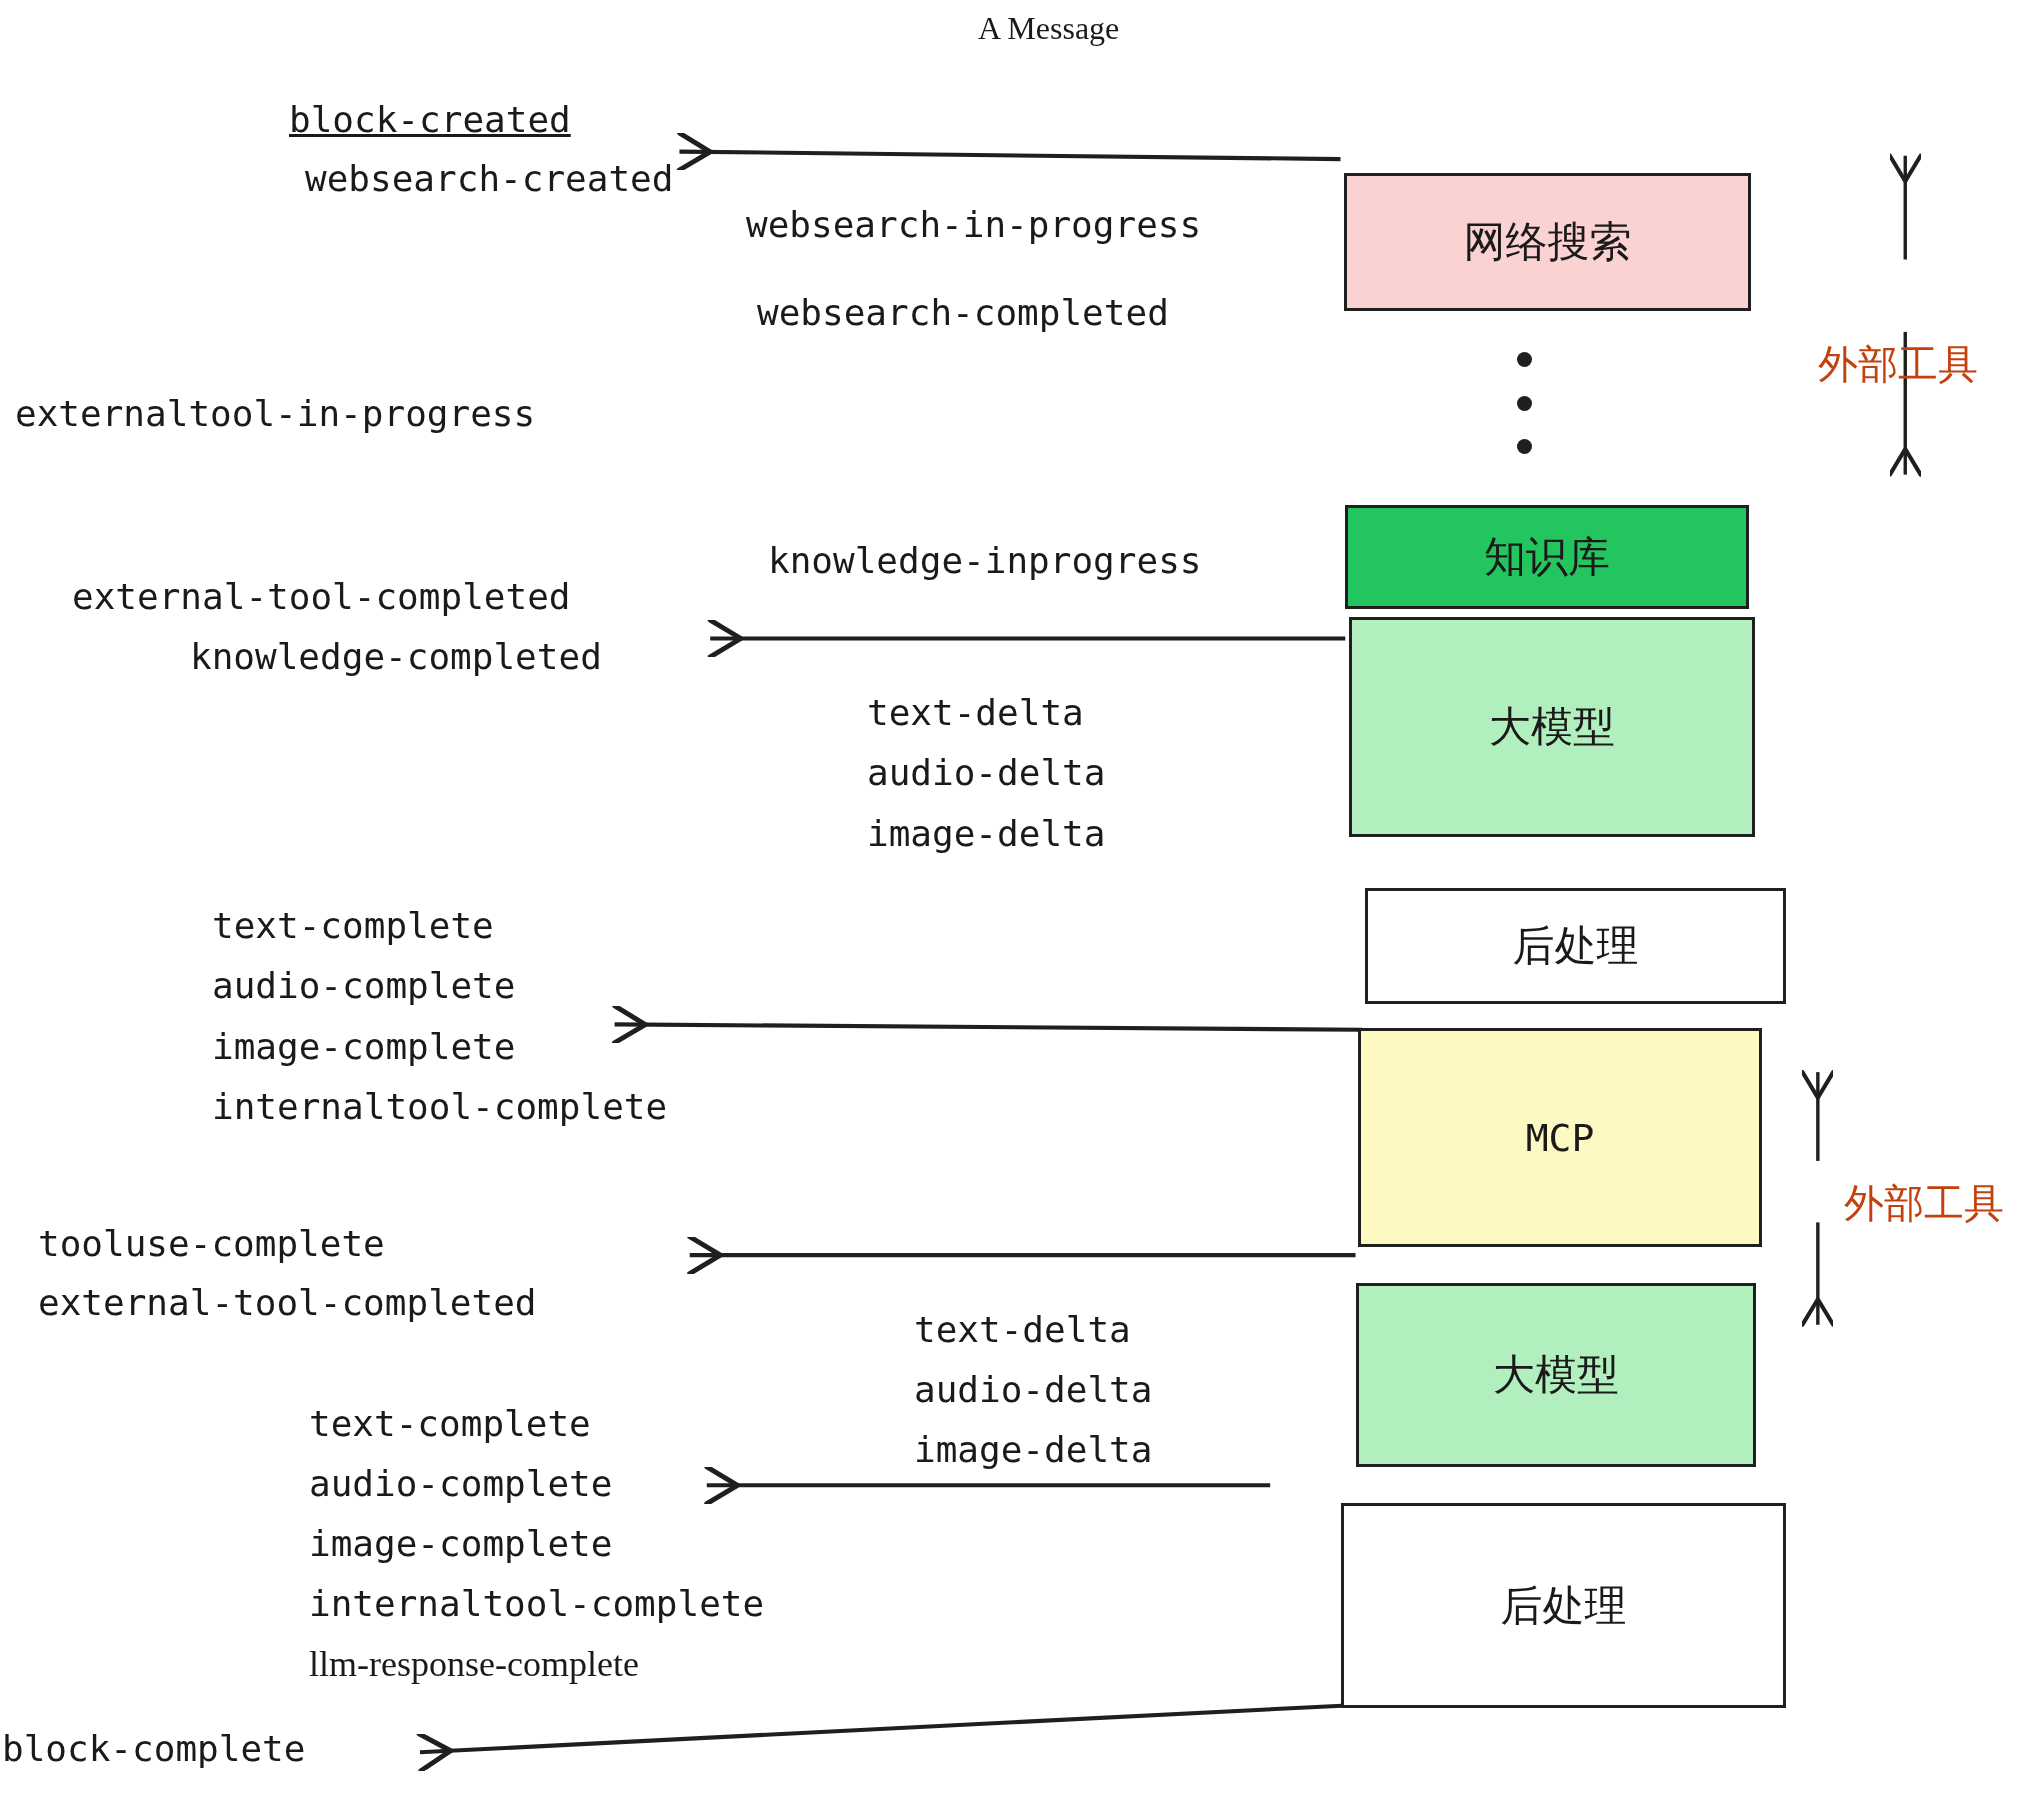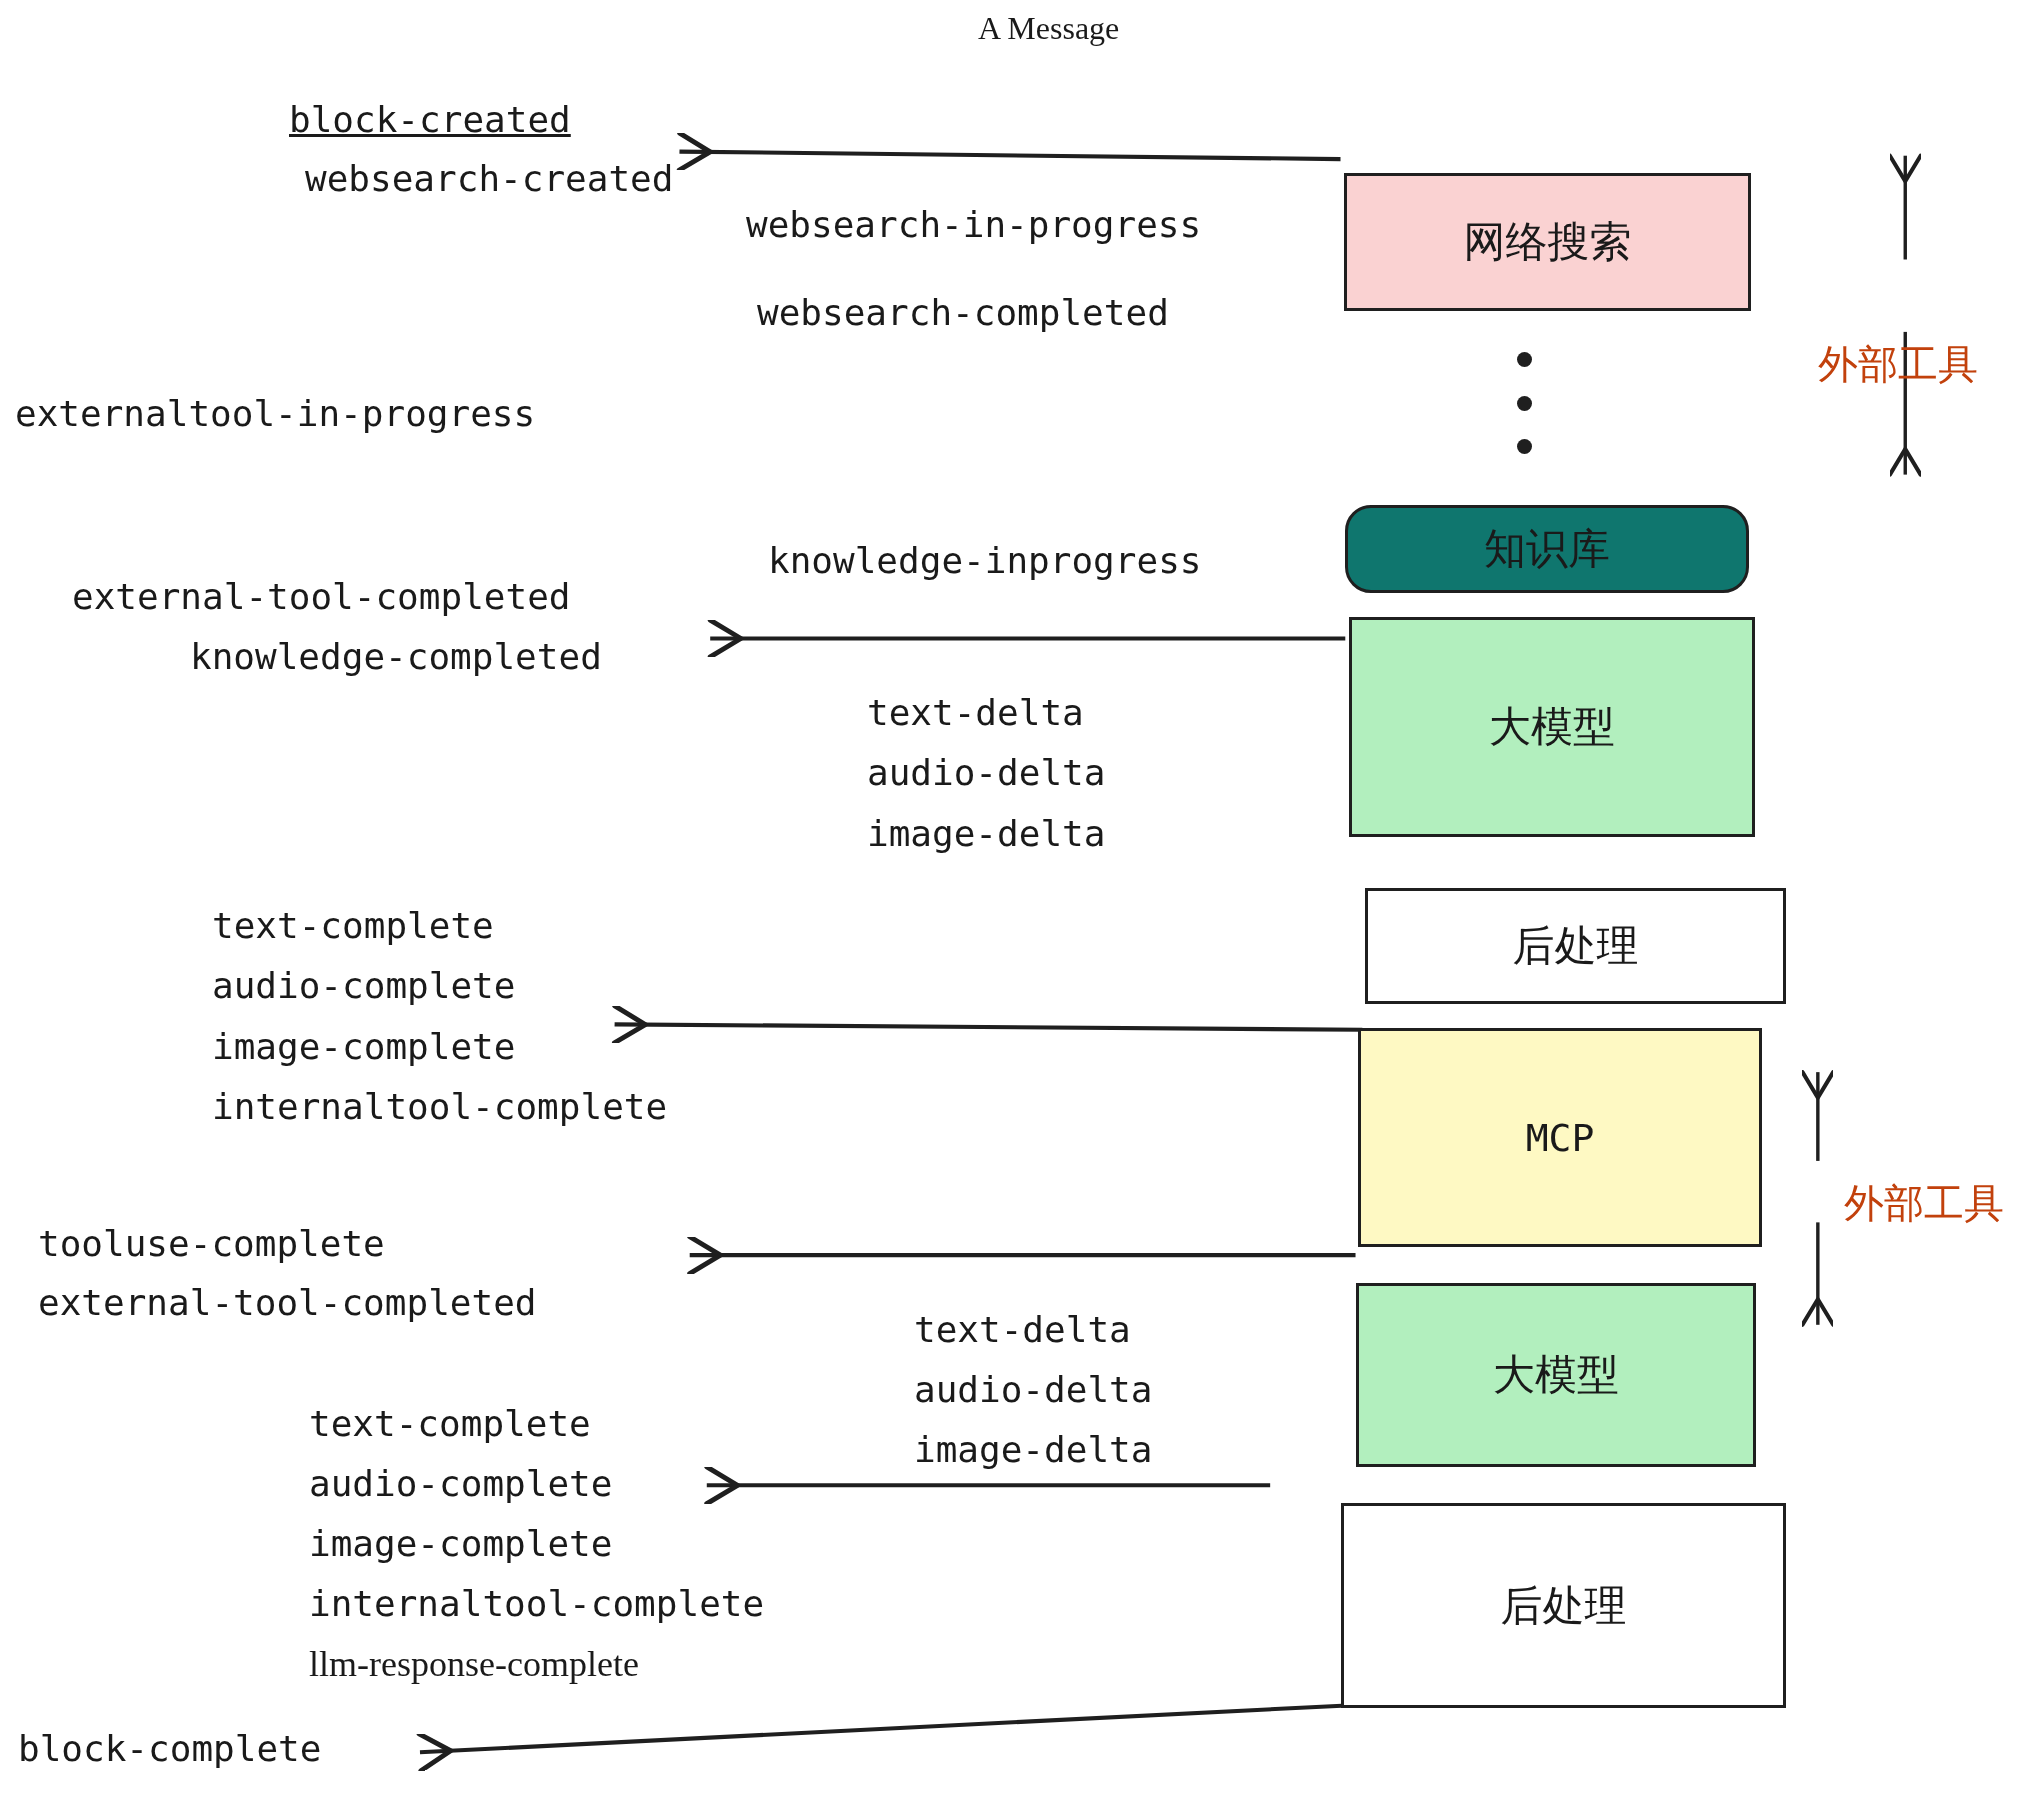--- a/index.html
+++ b/index.html
@@ -137,33 +137,33 @@
   <div class="evt" style="left:914px; top:1312px;">text-delta</div>
   <div class="evt" style="left:914px; top:688px; top:1372px;">audio-delta</div>
   <div class="evt" style="left:914px; top:1432px;">image-delta</div>
 
   <div class="evt" style="left:309px;  top:1406px;">text-complete</div>
   <div class="evt" style="left:309px;  top:1466px;">audio-complete</div>
   <div class="evt" style="left:309px;  top:1526px;">image-complete</div>
   <div class="evt" style="left:309px;  top:1586px;">internaltool-complete</div>
   <div class="evt" style="left:309px;  top:1646px;font-family:Liberation Serif, serif;">llm-response-complete</div>
 
-  <div class="evt" style="left:18px;   top:1731px;">block-complete</div>
+  <div class="evt" style="left:2px;   top:1731px;">block-complete</div>
 
   <div class="node" style="left:1344px; top:173px; width:407px; height:138px; background:#fad2d2;">
     <span>网络搜索</span>
   </div>
 
   <div class="dots" style="left:1516px; top:352px; width:16.4px; height:102px;">
     <span></span>
       <span></span>
       <span></span>
   </div>
 
-  <div class="node" style="left:1345px; top:505px; width:404px; height:88px; background:#0f766e;border-radius:26px;">
+  <div class="node" style="left:1345px; top:505px; width:404px; height:104px; background:#22c55e;">
     <span>知识库</span>
   </div>
 
   <div class="node" style="left:1349px; top:617px; width:406px; height:220px; background:#b2efbe;">
     <span>大模型</span>
   </div>
 
   <div class="node" style="left:1365px; top:888px; width:421px; height:116px; background:#ffffff;">
     <span>后处理</span>
   </div>

